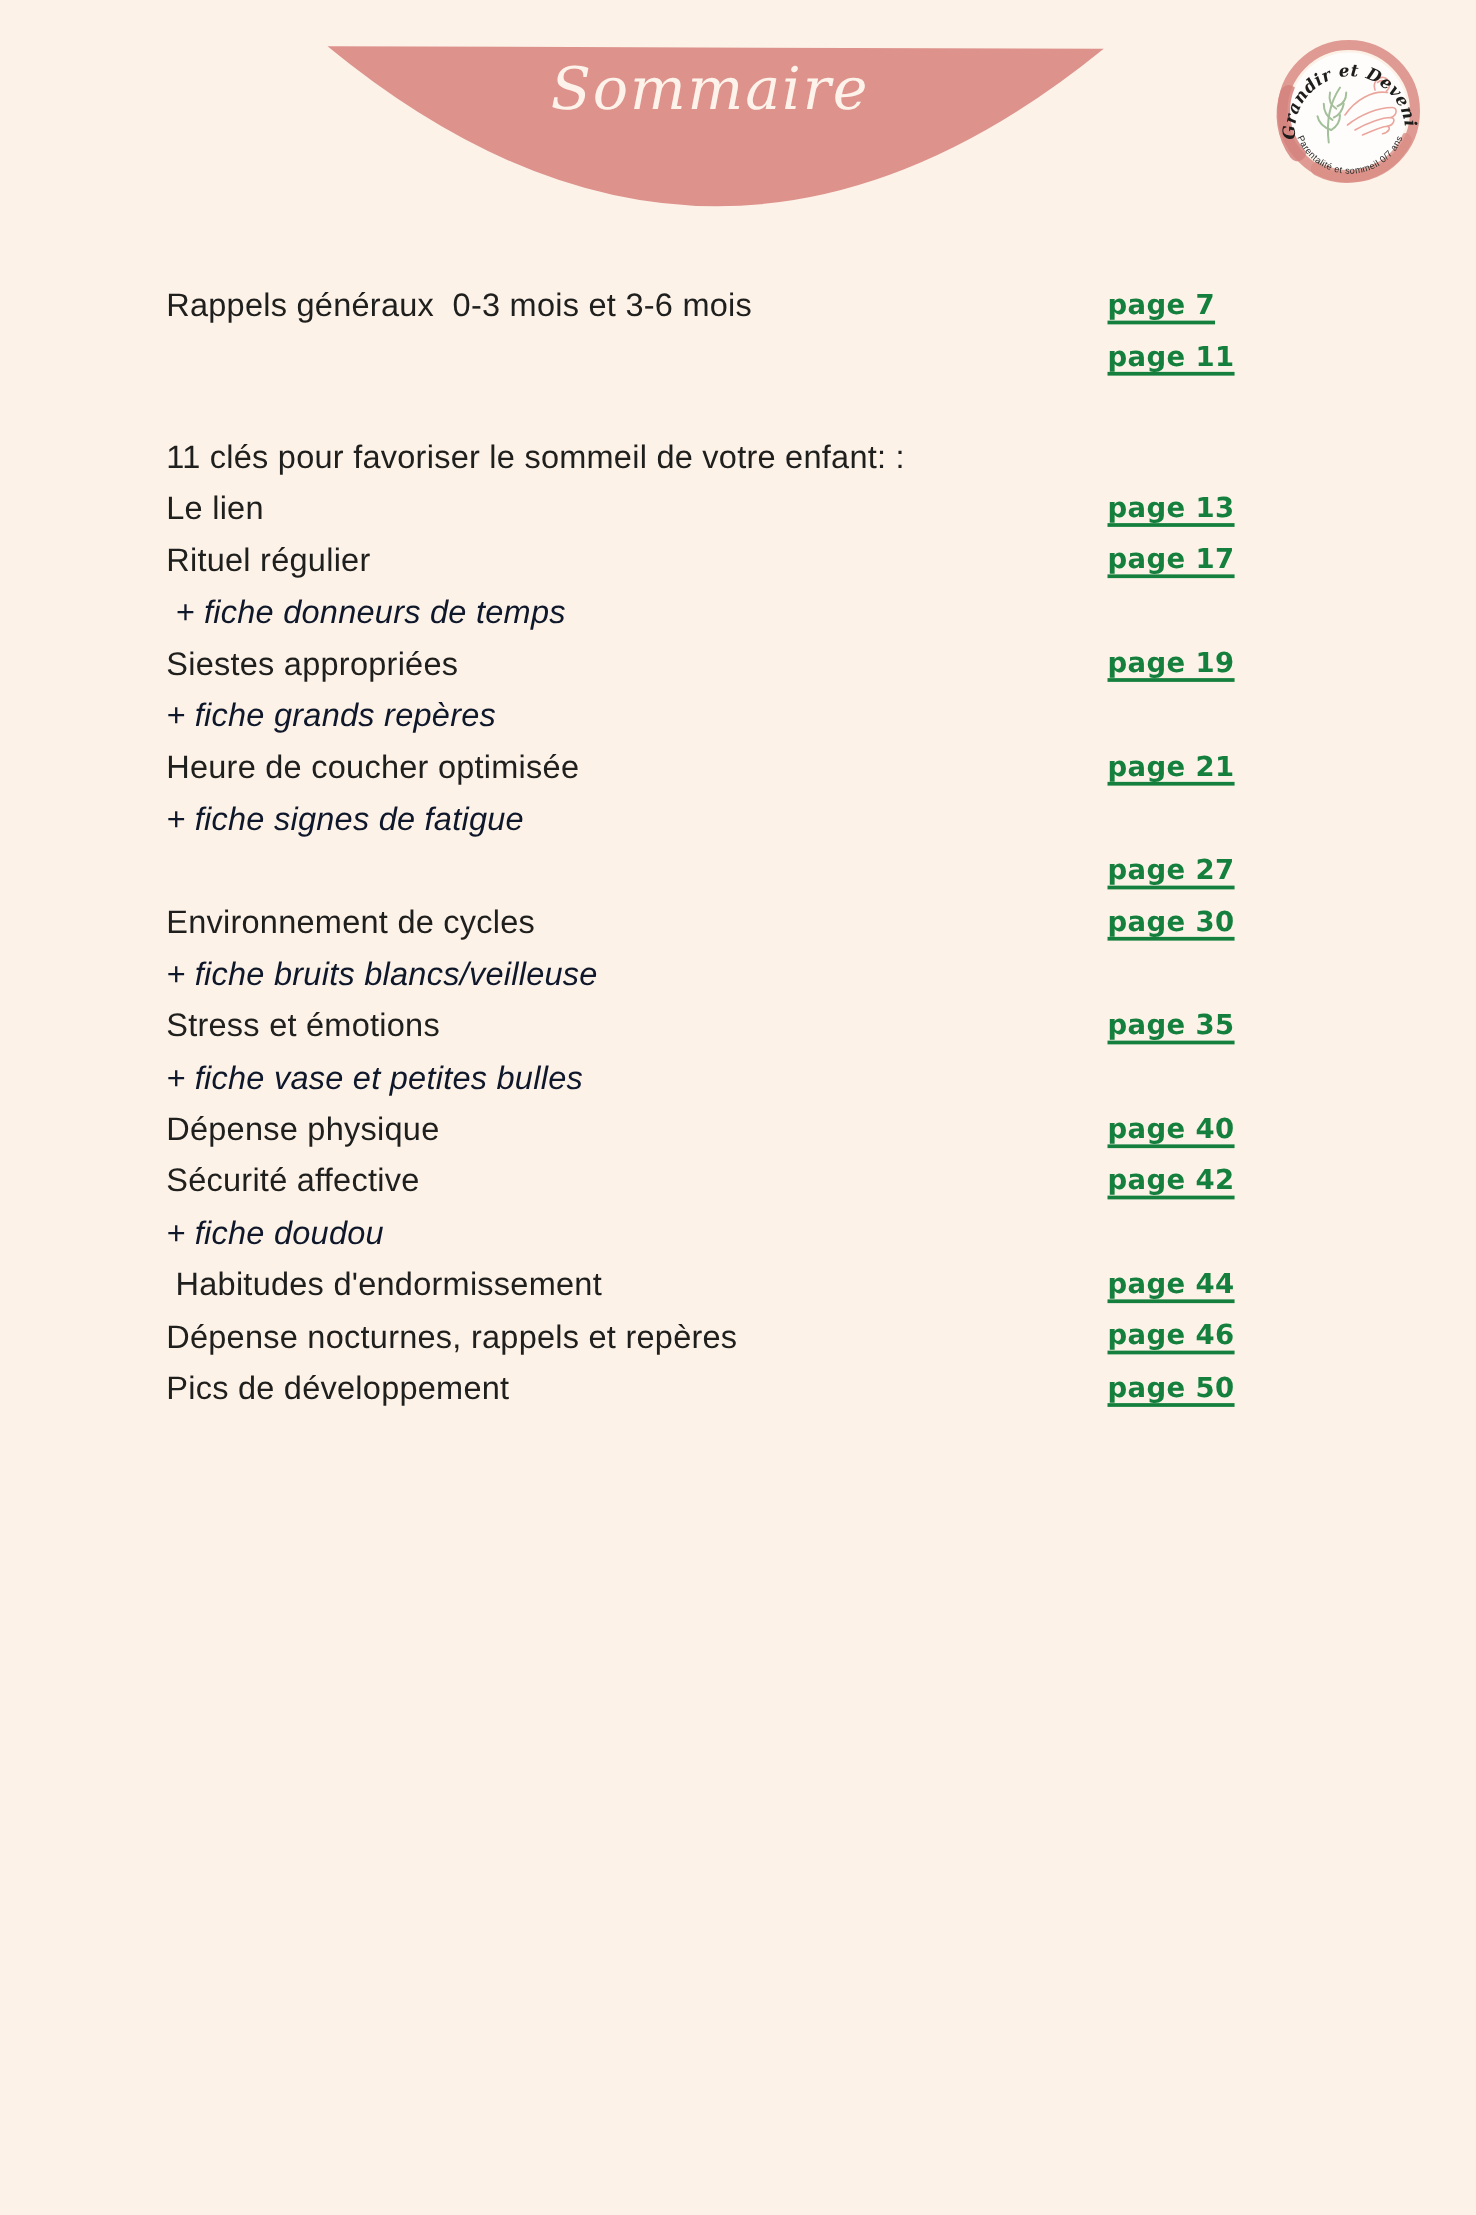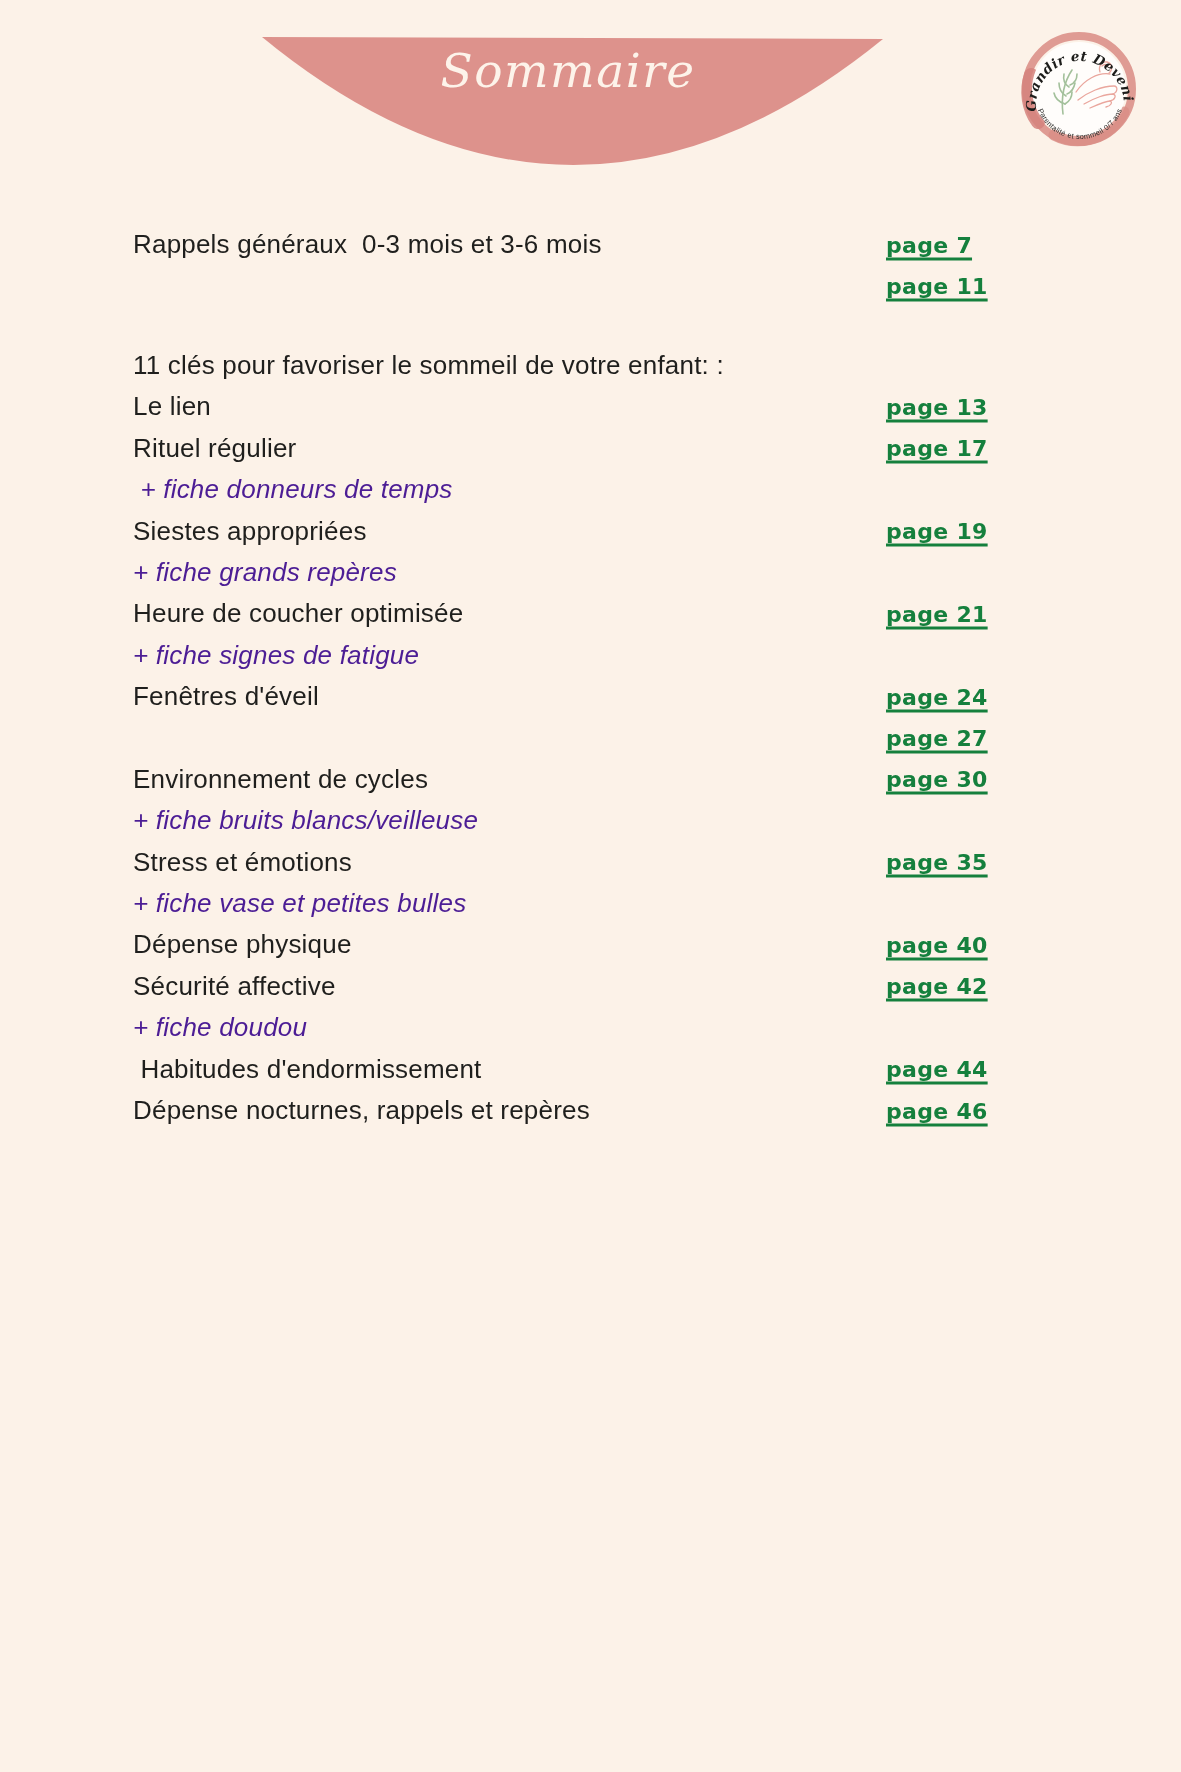--- a/index.html
+++ b/index.html
@@ -15,21 +15,21 @@
     position:absolute;left:133px;top:224px;width:900px;
   }
   .toc-row{
     height:41.4px;display:flex;align-items:center;position:relative;
   }
   .toc-spacer{height:38px;}
   .toc-label{
     font-size:26px;letter-spacing:0.2px;color:#1f1f1d;
     white-space:pre;
   }
-  .toc-row.fiche .toc-label{font-style:italic;color:#4c1d95;}
+  .toc-row.fiche .toc-label{font-style:italic;color:#0f172a;}
   .toc-page{
     position:absolute;left:753px;top:50%;transform:translateY(-50%);
     font-family:"DejaVu Sans", sans-serif;
     font-weight:700;font-size:22px;letter-spacing:0.3px;color:#15803d;
     text-decoration:underline;
     text-decoration-thickness:2.6px;
     text-underline-offset:5px;
     white-space:pre;
   }
   .toc-page:empty{display:none;}
@@ -115,24 +115,20 @@
   </div>
   <div class="toc-row">
     <span class="toc-label">Heure de coucher optimisée</span>
     <span class="toc-page">page 21</span>
   </div>
   <div class="toc-row fiche">
     <span class="toc-label">+ fiche signes de fatigue</span>
 
   </div>
   <div class="toc-row">
-    <span class="toc-label">Fenêtres d'éveil</span>
-    <span class="toc-page">page 24</span>
-  </div>
-  <div class="toc-row">
     <span class="toc-page">page 27</span>
   </div>
   <div class="toc-row">
     <span class="toc-label">Environnement de cycles</span>
     <span class="toc-page">page 30</span>
   </div>
   <div class="toc-row fiche">
     <span class="toc-label">+ fiche bruits blancs/veilleuse</span>
 
   </div>
@@ -157,13 +153,17 @@
 
   </div>
   <div class="toc-row">
     <span class="toc-label"> Habitudes d'endormissement</span>
     <span class="toc-page">page 44</span>
   </div>
   <div class="toc-row">
     <span class="toc-label">Dépense nocturnes, rappels et repères</span>
     <span class="toc-page">page 46</span>
   </div>
+  <div class="toc-row">
+    <span class="toc-label">Pics de développement</span>
+    <span class="toc-page">page 50</span>
+  </div>
 </div>
 
 </body></html>

